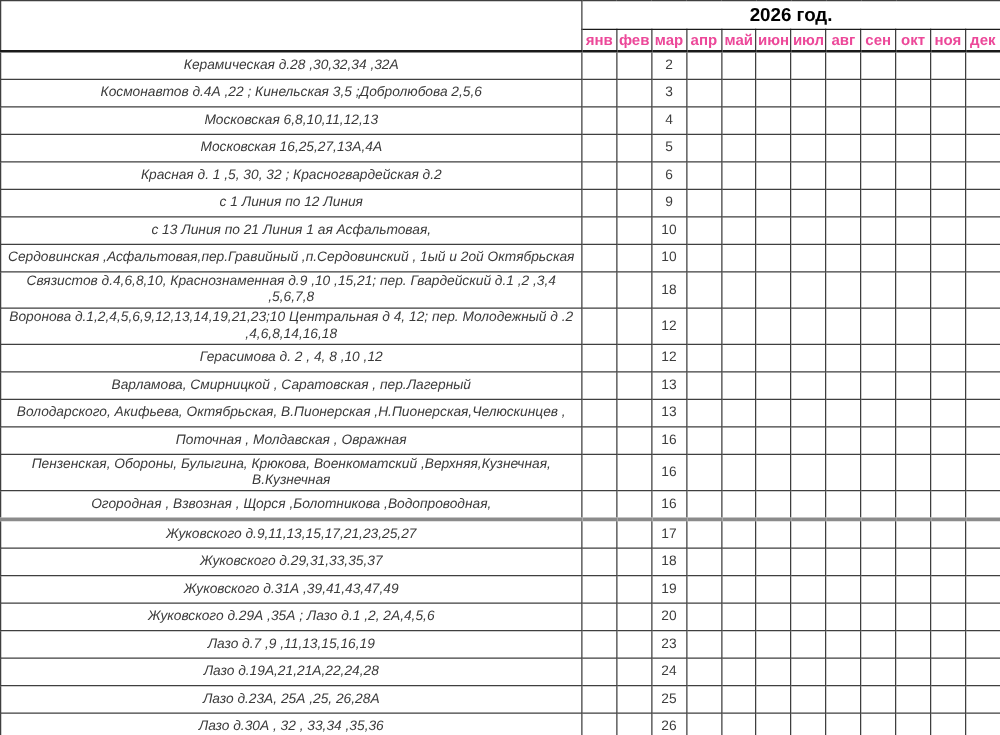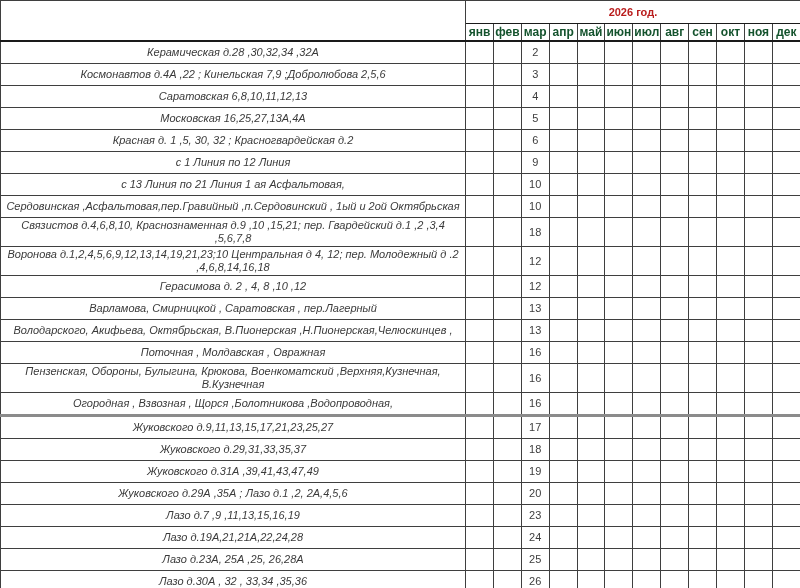--- a/index.html
+++ b/index.html
@@ -23,29 +23,29 @@
     border: 1px solid #3f3f3f;
     margin: 0;
     padding: 1px 2px;
     vertical-align: middle;
     text-align: center;
     color: #333333;
     overflow: hidden;
   }
   th.year-head {
     height: 20px;
-    font-size: 11px;
+    font-size: 15px;
     font-weight: bold;
-    color: #b91c1c;
+    color: #000000;
   }
   th.month-head {
     height: 16px;
     font-size: 12px;
     font-weight: bold;
-    color: #14532d;
+    color: #ec4899;
     padding: 0;
   }
   
   thead th { border-bottom-color: #1a1a1a; }
   tr.months-row th, th.addr-head { border-bottom: 2px solid #1a1a1a; }
   td.addr {
     font-size: 11px;
     line-height: 13px;
     height: 19px;
     color: #3a3a3a;
@@ -108,36 +108,36 @@
         <td class="day"></td>
         <td class="day"></td>
         <td class="day"></td>
         <td class="day"></td>
         <td class="day"></td>
         <td class="day"></td>
         <td class="day"></td>
         <td class="day"></td>
       </tr>
       <tr>
-        <td class="addr">Космонавтов д.4А ,22 ; Кинельская 7,9 ;Добролюбова 2,5,6</td>
+        <td class="addr">Космонавтов д.4А ,22 ; Кинельская 3,5 ;Добролюбова 2,5,6</td>
         <td class="day"></td>
         <td class="day"></td>
         <td class="day">3</td>
         <td class="day"></td>
         <td class="day"></td>
         <td class="day"></td>
         <td class="day"></td>
         <td class="day"></td>
         <td class="day"></td>
         <td class="day"></td>
         <td class="day"></td>
         <td class="day"></td>
       </tr>
       <tr>
-        <td class="addr">Саратовская 6,8,10,11,12,13</td>
+        <td class="addr">Московская 6,8,10,11,12,13</td>
         <td class="day"></td>
         <td class="day"></td>
         <td class="day">4</td>
         <td class="day"></td>
         <td class="day"></td>
         <td class="day"></td>
         <td class="day"></td>
         <td class="day"></td>
         <td class="day"></td>
         <td class="day"></td>

